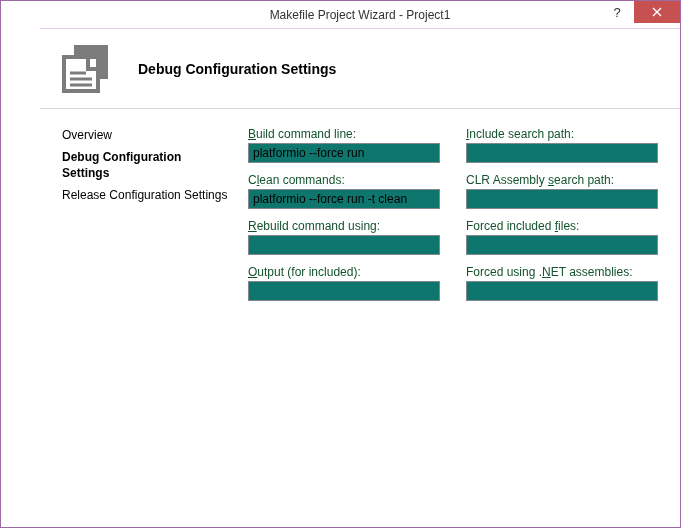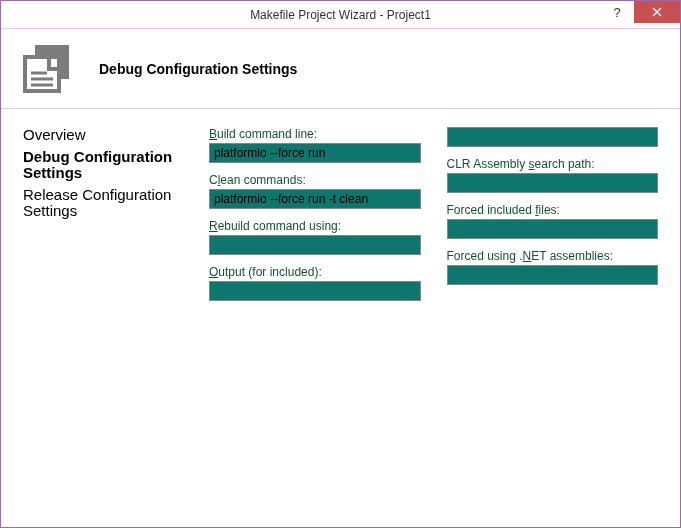--- a/index.html
+++ b/index.html
@@ -13,20 +13,21 @@
     overflow: hidden;
     color: #000;
   }
   .window {
     width: 681px;
     height: 528px;
     background: #fff;
     border: 1px solid #9b6aa7;
     display: flex;
     flex-direction: column;
+    padding-left: 39px;
   }
   .titlebar {
     height: 28px;
     background: #fff;
     display: flex;
     align-items: center;
     position: relative;
     border-bottom: 1px solid #e6c8ee;
   }
   .title-text {
@@ -85,21 +86,21 @@
     display: flex;
     padding: 18px 22px 0 22px;
     gap: 18px;
     overflow: hidden;
   }
   .nav-col {
     width: 168px;
     display: flex;
     flex-direction: column;
     gap: 6px;
-    font-size: 15px;
+    font-size: 12px;
   }
   .nav-item { color: #000; cursor: pointer; line-height: 16px; }
   .nav-item.sel { font-weight: 600; }
 
   .form-area {
     flex: 1;
     display: flex;
     gap: 26px;
   }
   .form-col { flex: 1; display: flex; flex-direction: column; }
@@ -192,20 +193,21 @@
           <input class="finput" value="" style="">
         </div>
         <div class="field-block">
           <div class="flabel"><span></span><span class="ul">O</span><span>utput (for included):</span></div>
           <input class="finput" value="" style="">
         </div>
       </div>
 
       <div class="form-col">
         <div class="field-block">
+          <div class="flabel"><span></span><span class="ul">I</span><span>nclude search path:</span></div>
           <input class="finput" value="" style="">
         </div>
         <div class="field-block">
           <div class="flabel"><span>CLR Assembly </span><span class="ul">s</span><span>earch path:</span></div>
           <input class="finput" value="" style="">
         </div>
         <div class="field-block">
           <div class="flabel"><span>Forced included </span><span class="ul">f</span><span>iles:</span></div>
           <input class="finput" value="" style="">
         </div>

